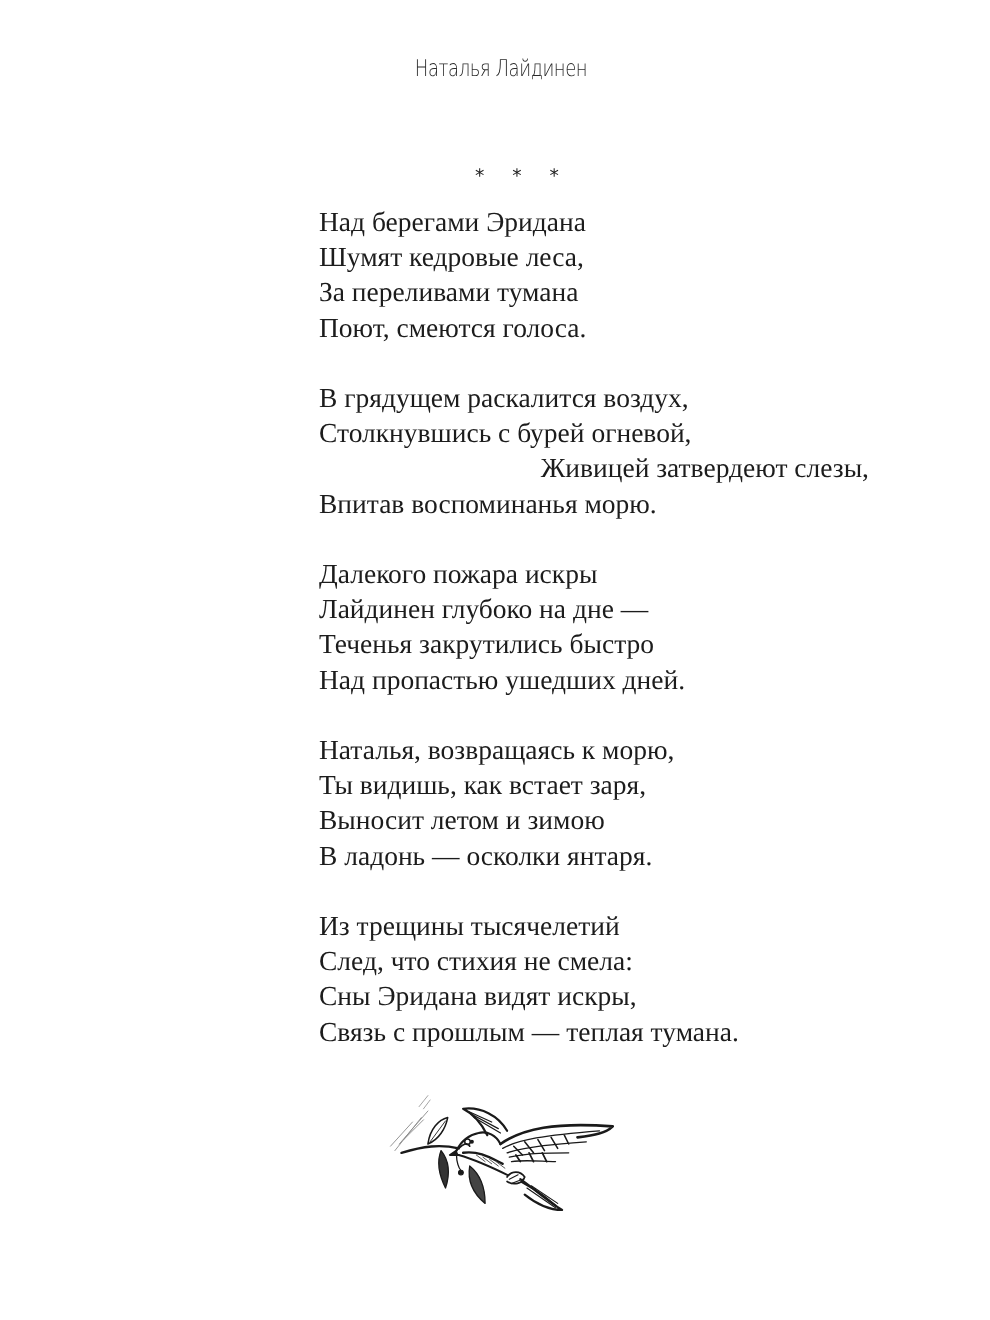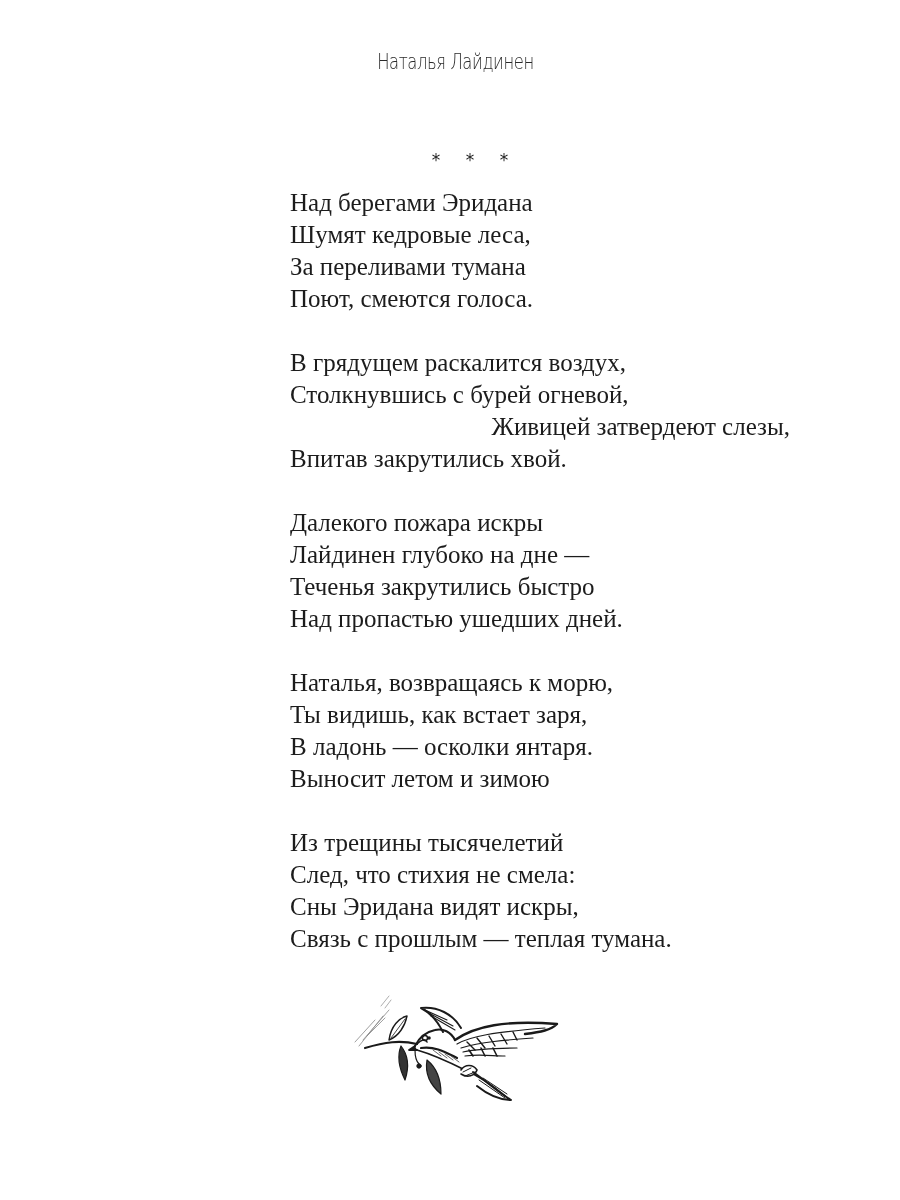--- a/index.html
+++ b/index.html
@@ -78,33 +78,33 @@
     <div class="stanza">
       <span class="line">Над берегами Эридана</span>
       <span class="line">Шумят кедровые леса,</span>
       <span class="line">За переливами тумана</span>
       <span class="line">Поют, смеются голоса.</span>
     </div>
     <div class="stanza">
       <span class="line">В грядущем раскалится воздух,</span>
       <span class="line">Столкнувшись с бурей огневой,</span>
       <span class="line" style="margin-left:-3px;text-align:right;">Живицей затвердеют слезы,</span>
-      <span class="line">Впитав закрутились хвой.</span>
+      <span class="line">Впитав воспоминанья морю.</span>
     </div>
     <div class="stanza">
       <span class="line">Далекого пожара искры</span>
       <span class="line">Лайдинен глубоко на дне —</span>
       <span class="line">Теченья закрутились быстро</span>
       <span class="line">Над пропастью ушедших дней.</span>
     </div>
     <div class="stanza">
       <span class="line">Наталья, возвращаясь к морю,</span>
       <span class="line">Ты видишь, как встает заря,</span>
+      <span class="line">Выносит летом и зимою</span>
       <span class="line">В ладонь — осколки янтаря.</span>
-      <span class="line">Выносит летом и зимою</span>
     </div>
     <div class="stanza">
       <span class="line">Из трещины тысячелетий</span>
       <span class="line">След, что стихия не смела:</span>
       <span class="line">Сны Эридана видят искры,</span>
       <span class="line">Связь с прошлым — теплая тумана.</span>
     </div>
   </div>
 
   <div class="vignette">

